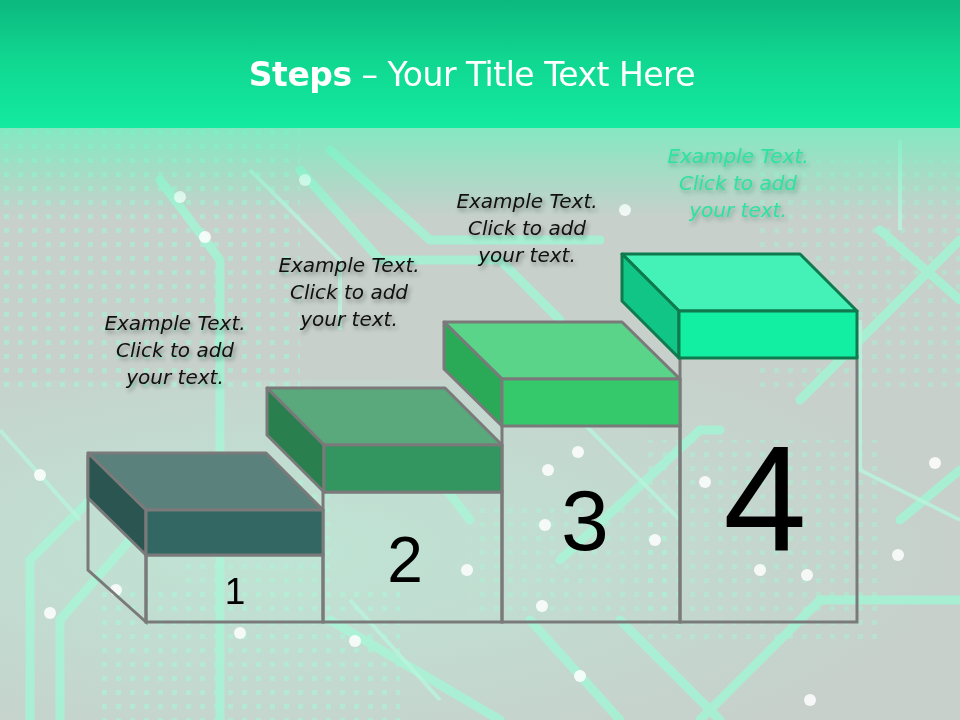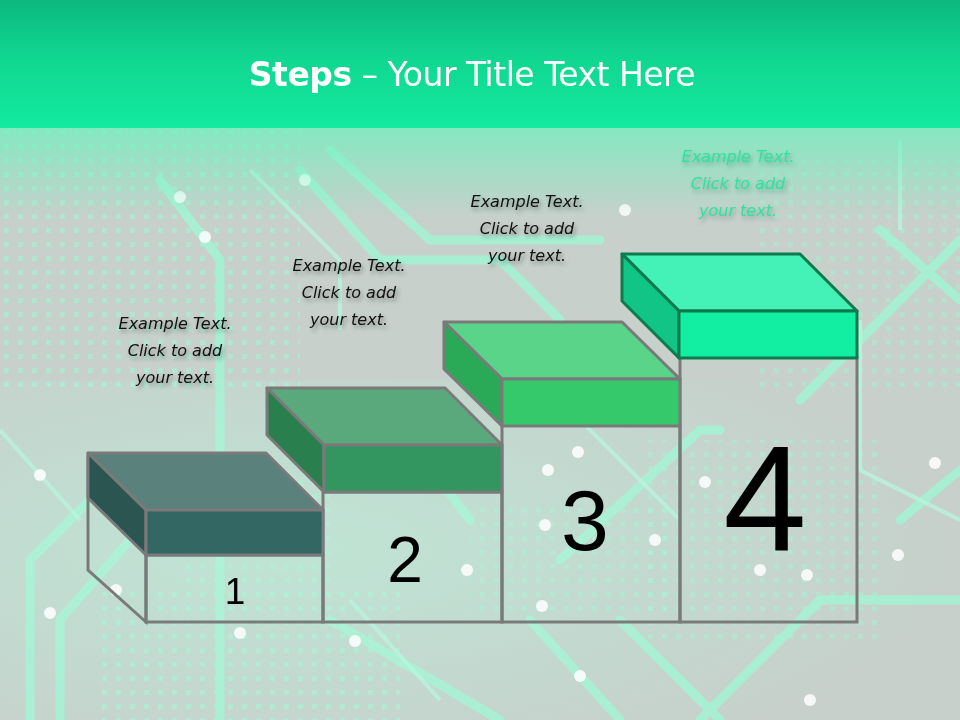--- a/index.html
+++ b/index.html
@@ -23,21 +23,21 @@
     position: absolute; left: 0; top: 52px; width: 944px; text-align: center;
     color: #ffffff; font-size: 33px; line-height: 46px;
     font-family: "DejaVu Sans", sans-serif; letter-spacing: -0.5px;
   }
   .title b { font-weight: bold; }
   .title span.rest { font-weight: normal; }
   .diagram { position: absolute; left: 0; top: 0; width: 960px; height: 720px; }
   .caption {
     position: absolute; width: 180px; text-align: center;
     font-family: "DejaVu Sans", sans-serif; font-style: italic;
-    font-size: 16px; line-height: 27px; color: #111;
+    font-size: 20px; line-height: 27px; color: #111;
     text-shadow: 2px 3px 4px rgba(0,0,0,0.35);
   }
   .caption.faded { color: #2ee3a0; text-shadow: 2px 3px 4px rgba(0,90,60,0.35); }
   .caption div { white-space: nowrap; }
   .num {
     position: absolute; text-align: center; color: #000;
     font-family: "Liberation Sans", sans-serif; line-height: 1;
   }
 </style>
 </head>

